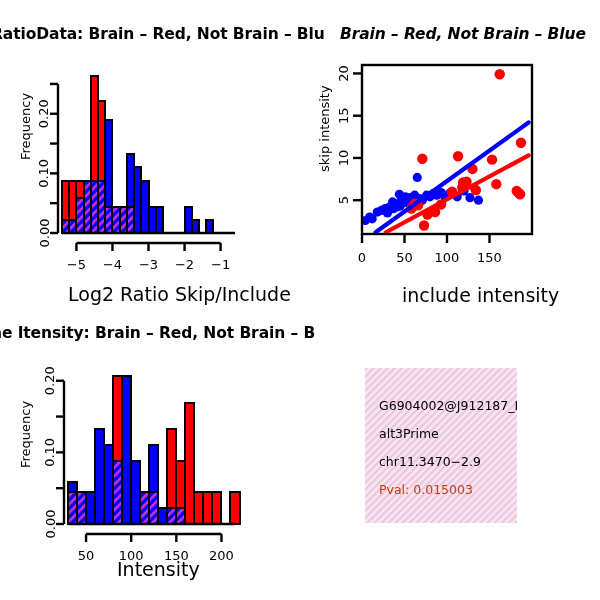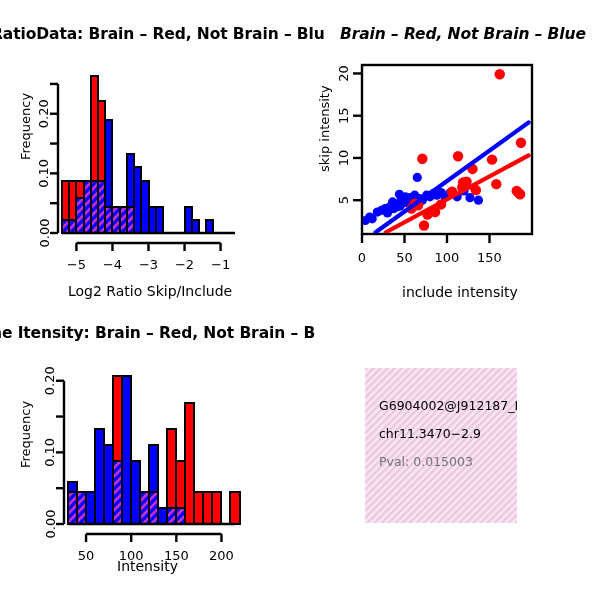--- a/index.html
+++ b/index.html
@@ -24,21 +24,21 @@
   }
   .ptitle {
     position: absolute;
     font-weight: bold;
     font-size: 15.5px;
     white-space: nowrap;
     letter-spacing: -0.1px;
   }
   .axlabel {
     position: absolute;
-    font-size: 14px;
+    font-size: 19px;
     white-space: nowrap;
   }
   .vlabel {
     position: absolute;
     font-size: 13px;
     white-space: nowrap;
     transform-origin: 0 0;
     transform: rotate(-90deg);
   }
   svg { display: block; }
@@ -61,21 +61,21 @@
     inset: 0;
     padding: 24px 0 0 14px;
     box-sizing: border-box;
   }
   #infobox .line {
     font-size: 12.5px;
     line-height: 28px;
     white-space: nowrap;
     color: #000000;
   }
-  #infobox .line.pval { color: #737373; }
+  #infobox .line.pval { color: #c2410c; }
 </style>
 </head>
 <body>
 
 <div id="root">
 
   <div class="panel" style="left:0px; top:0px; width:300px; height:310px;">
     <div class="ptitle" style="left:-9px; top:25px;">RatioData: Brain – Red, Not Brain – Blu</div>
     <div class="vlabel" style="left:18px; top:160px;">Frequency</div>
     <div class="axlabel" style="left:68px; top:283px;">Log2 Ratio Skip/Include</div>
@@ -396,18 +396,19 @@
       <defs>
         <pattern id="pinkhatch" width="5" height="5" patternUnits="userSpaceOnUse" patternTransform="rotate(45)">
           <rect width="5" height="5" fill="#f9e8f3"></rect>
           <rect width="2.4" height="5" fill="#eec6e0"></rect>
         </pattern>
       </defs>
       <rect width="152" height="155" fill="url(#pinkhatch)"></rect>
     </svg>
     <div class="lines">
       <div class="line">G6904002@J912187_RC</div>
+      <div class="line">alt3Prime</div>
       <div class="line">chr11.3470−2.9</div>
       <div class="line pval">Pval: 0.015003</div>
     </div>
   </div>
 
 </div>
 
 </body></html>

